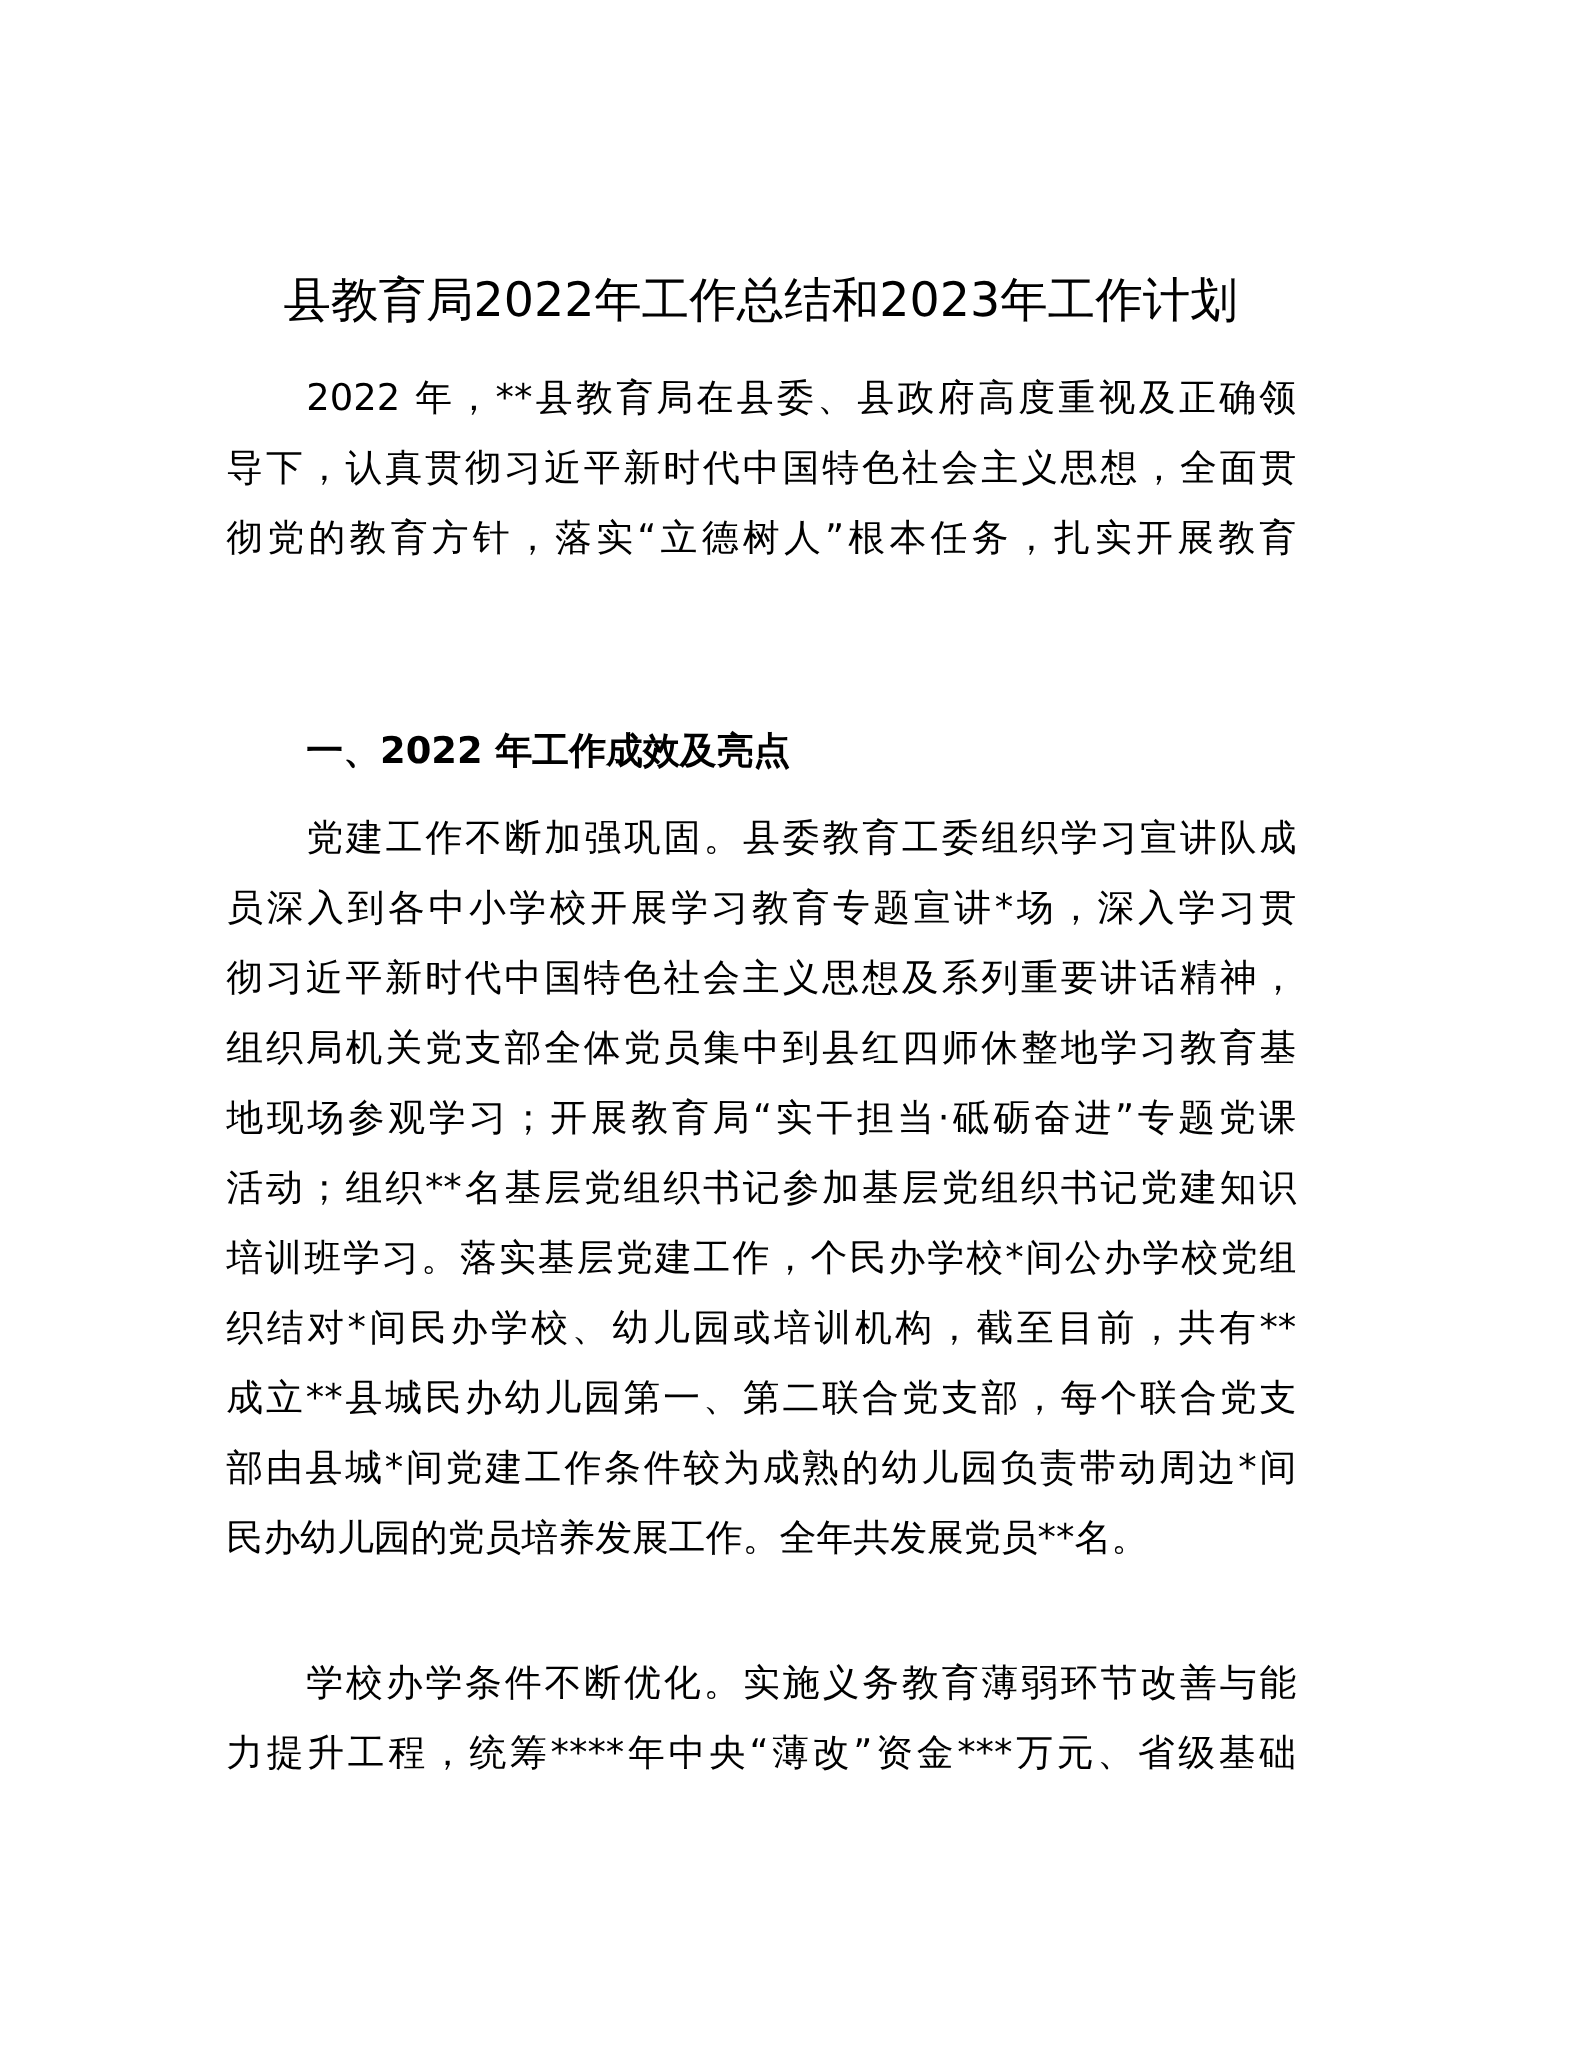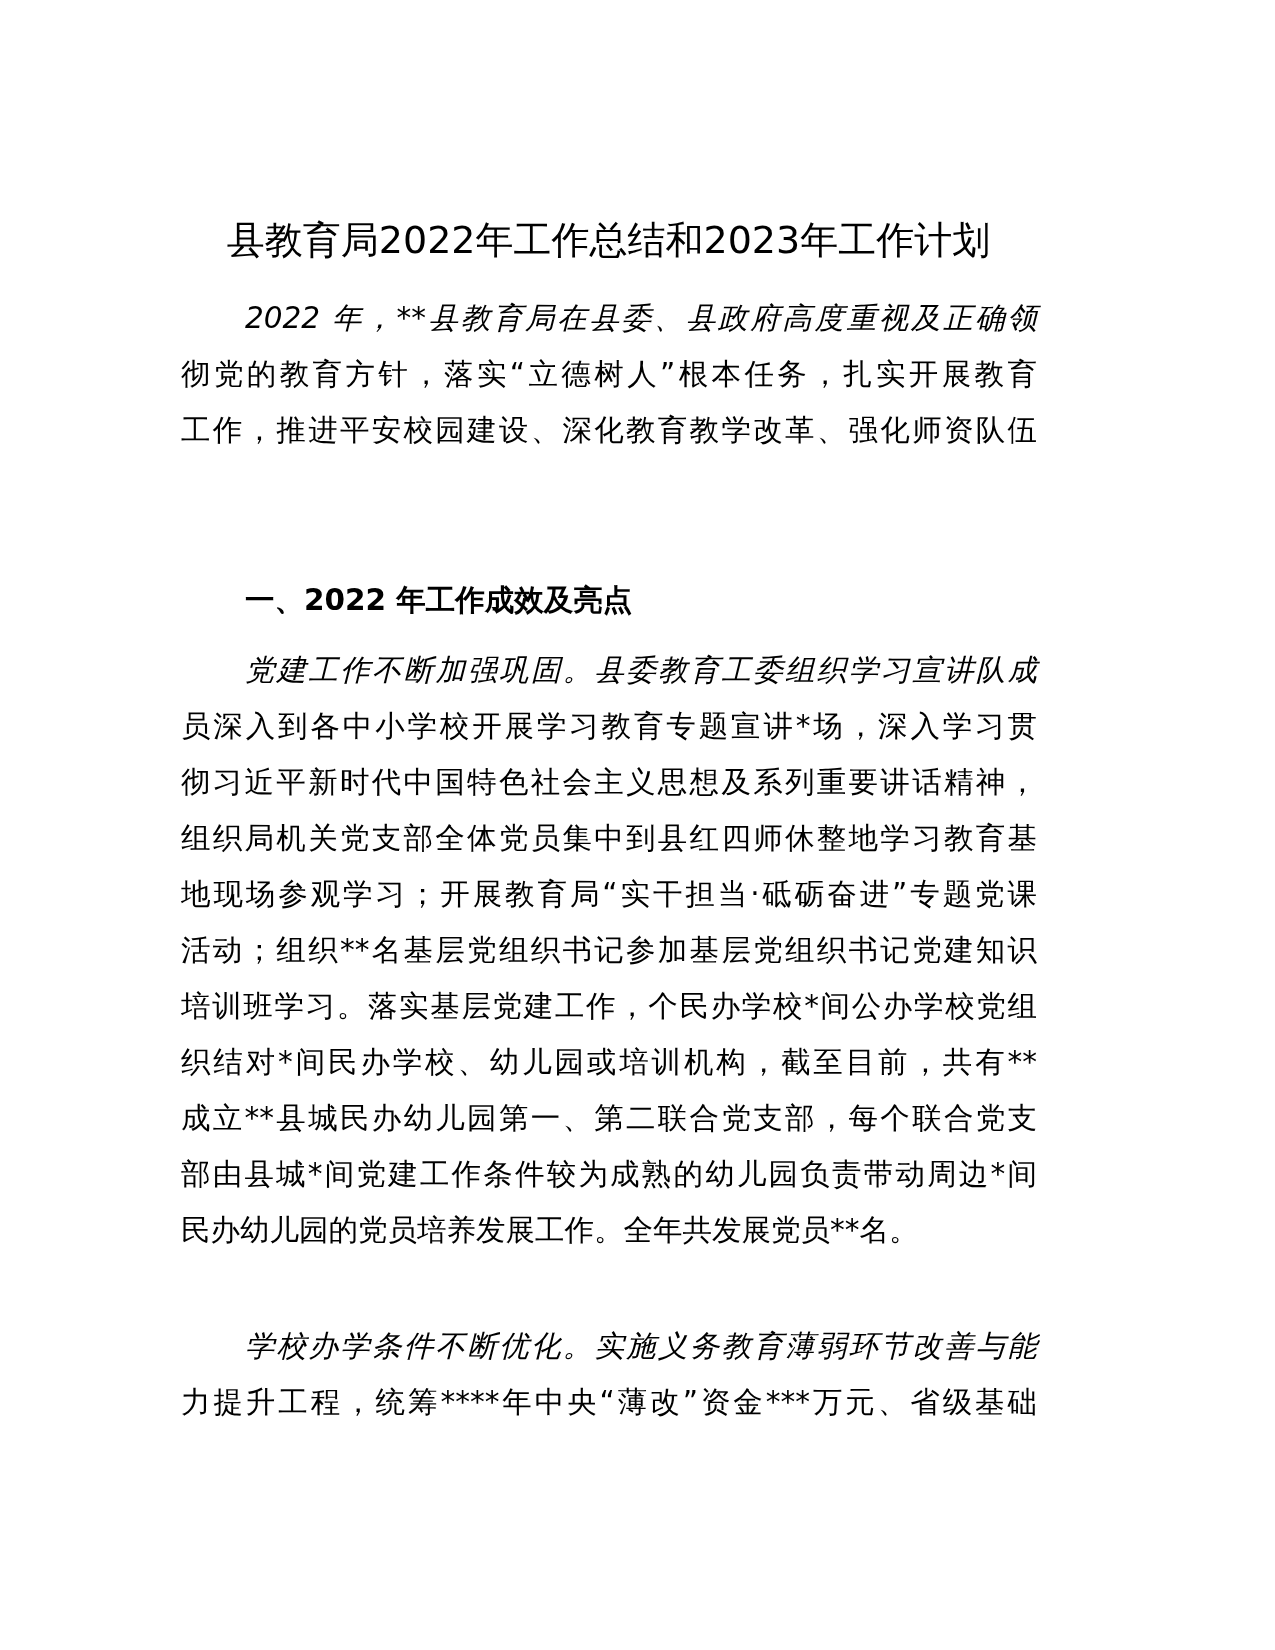--- a/index.html
+++ b/index.html
@@ -50,21 +50,20 @@
       white-space: nowrap;
       height: 56px;
       text-align: justify;
       text-align-last: justify;
     }
     .line.last {
       text-align-last: left;
     }
     .line.indent {
       padding-left: 64px;
-      font-style: italic;
     }
     .heading1 {
       position: absolute;
       left: 245px;
       top: 578px;
       font-size: 29.5px;
       line-height: 44px;
       white-space: nowrap;
       margin: 0;
       text-align: center;
@@ -72,22 +71,22 @@
   </style>
 </head>
 <body>
 
 <div class="page">
 
   <h1 class="title">县教育局2022年工作总结和2023年工作计划</h1>
 
   <p class="body-text" style="top:290px;">
     <span class="line indent">2022 年，**县教育局在县委、县政府高度重视及正确领</span>
+    <span class="line">导下，认真贯彻习近平新时代中国特色社会主义思想，全面贯</span>
     <span class="line">彻党的教育方针，落实“立德树人”根本任务，扎实开展教育</span>
-    <span class="line">工作，推进平安校园建设、深化教育教学改革、强化师资队伍</span>
   </p>
 
   <h2 class="heading1">一、2022 年工作成效及亮点</h2>
 
   <p class="body-text" style="top:642px;">
     <span class="line indent">党建工作不断加强巩固。县委教育工委组织学习宣讲队成</span>
     <span class="line">员深入到各中小学校开展学习教育专题宣讲*场，深入学习贯</span>
     <span class="line">彻习近平新时代中国特色社会主义思想及系列重要讲话精神，</span>
     <span class="line">组织局机关党支部全体党员集中到县红四师休整地学习教育基</span>
     <span class="line">地现场参观学习；开展教育局“实干担当·砥砺奋进”专题党课</span>

